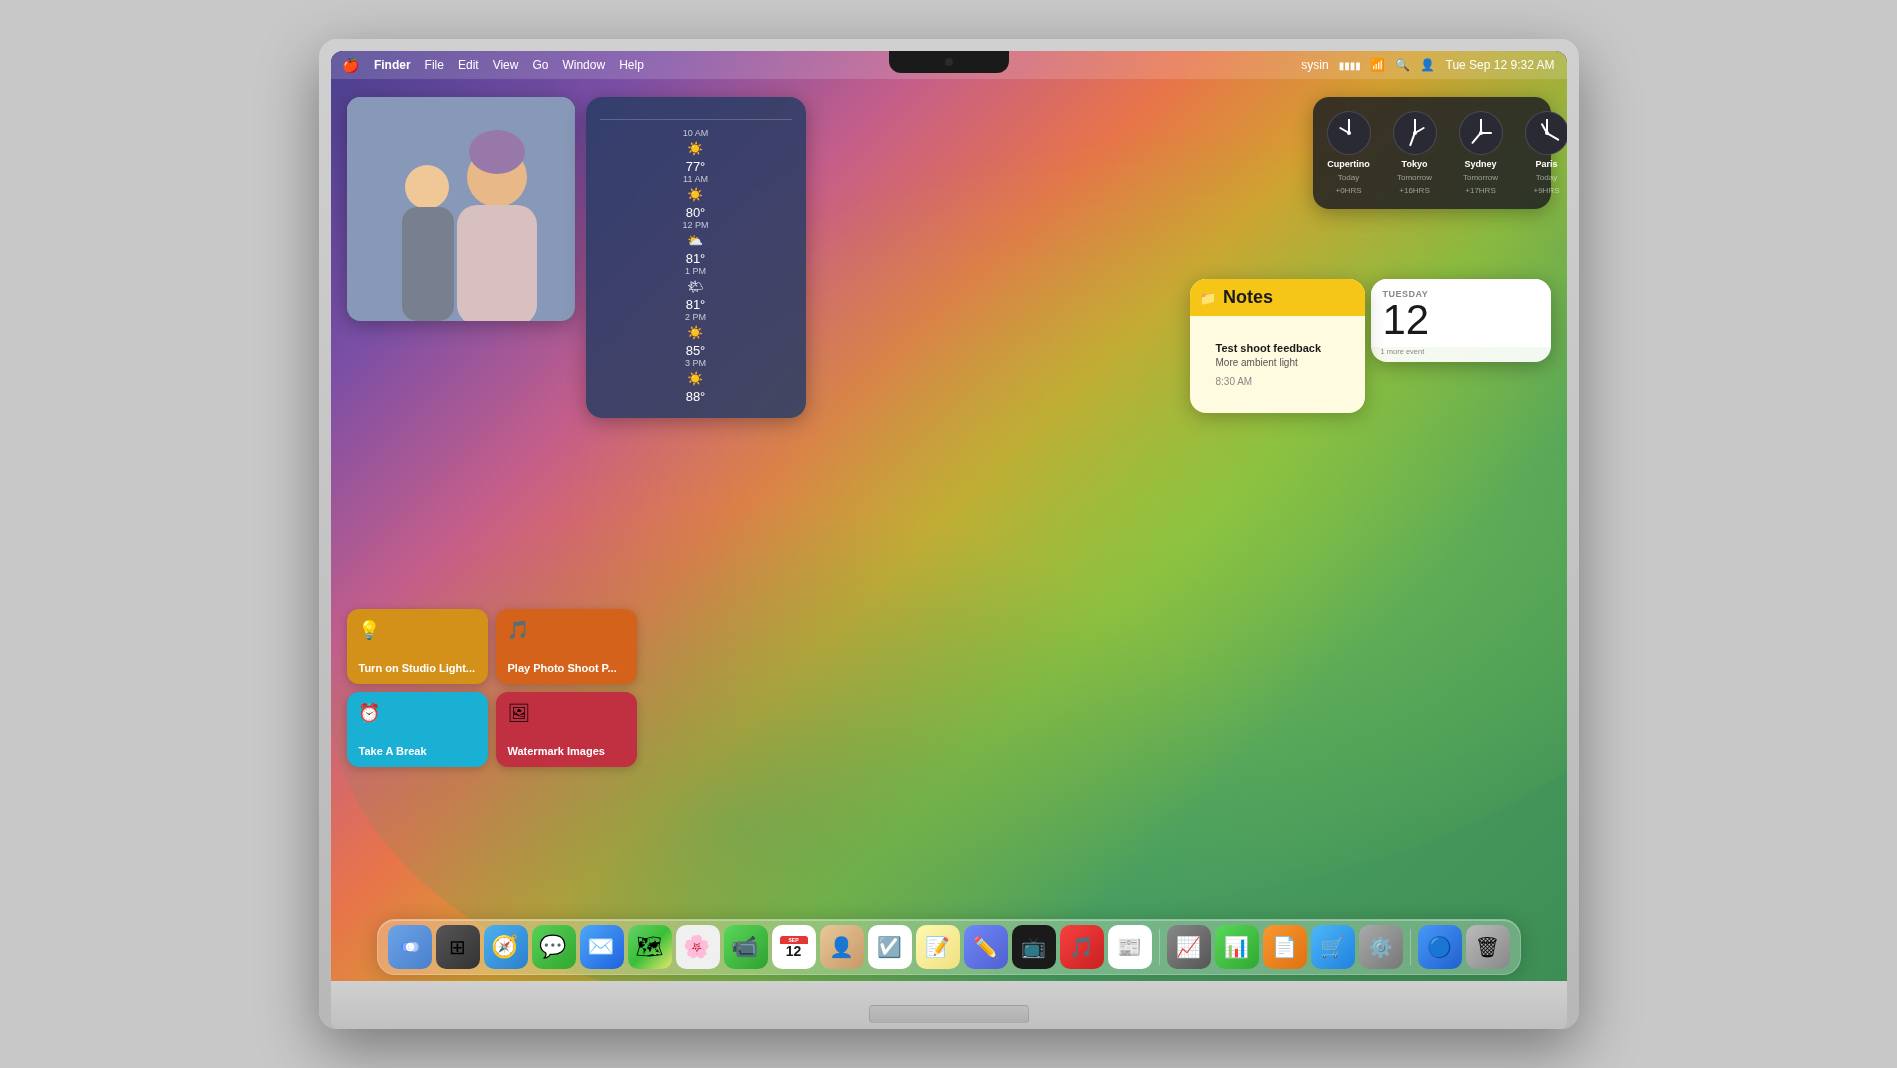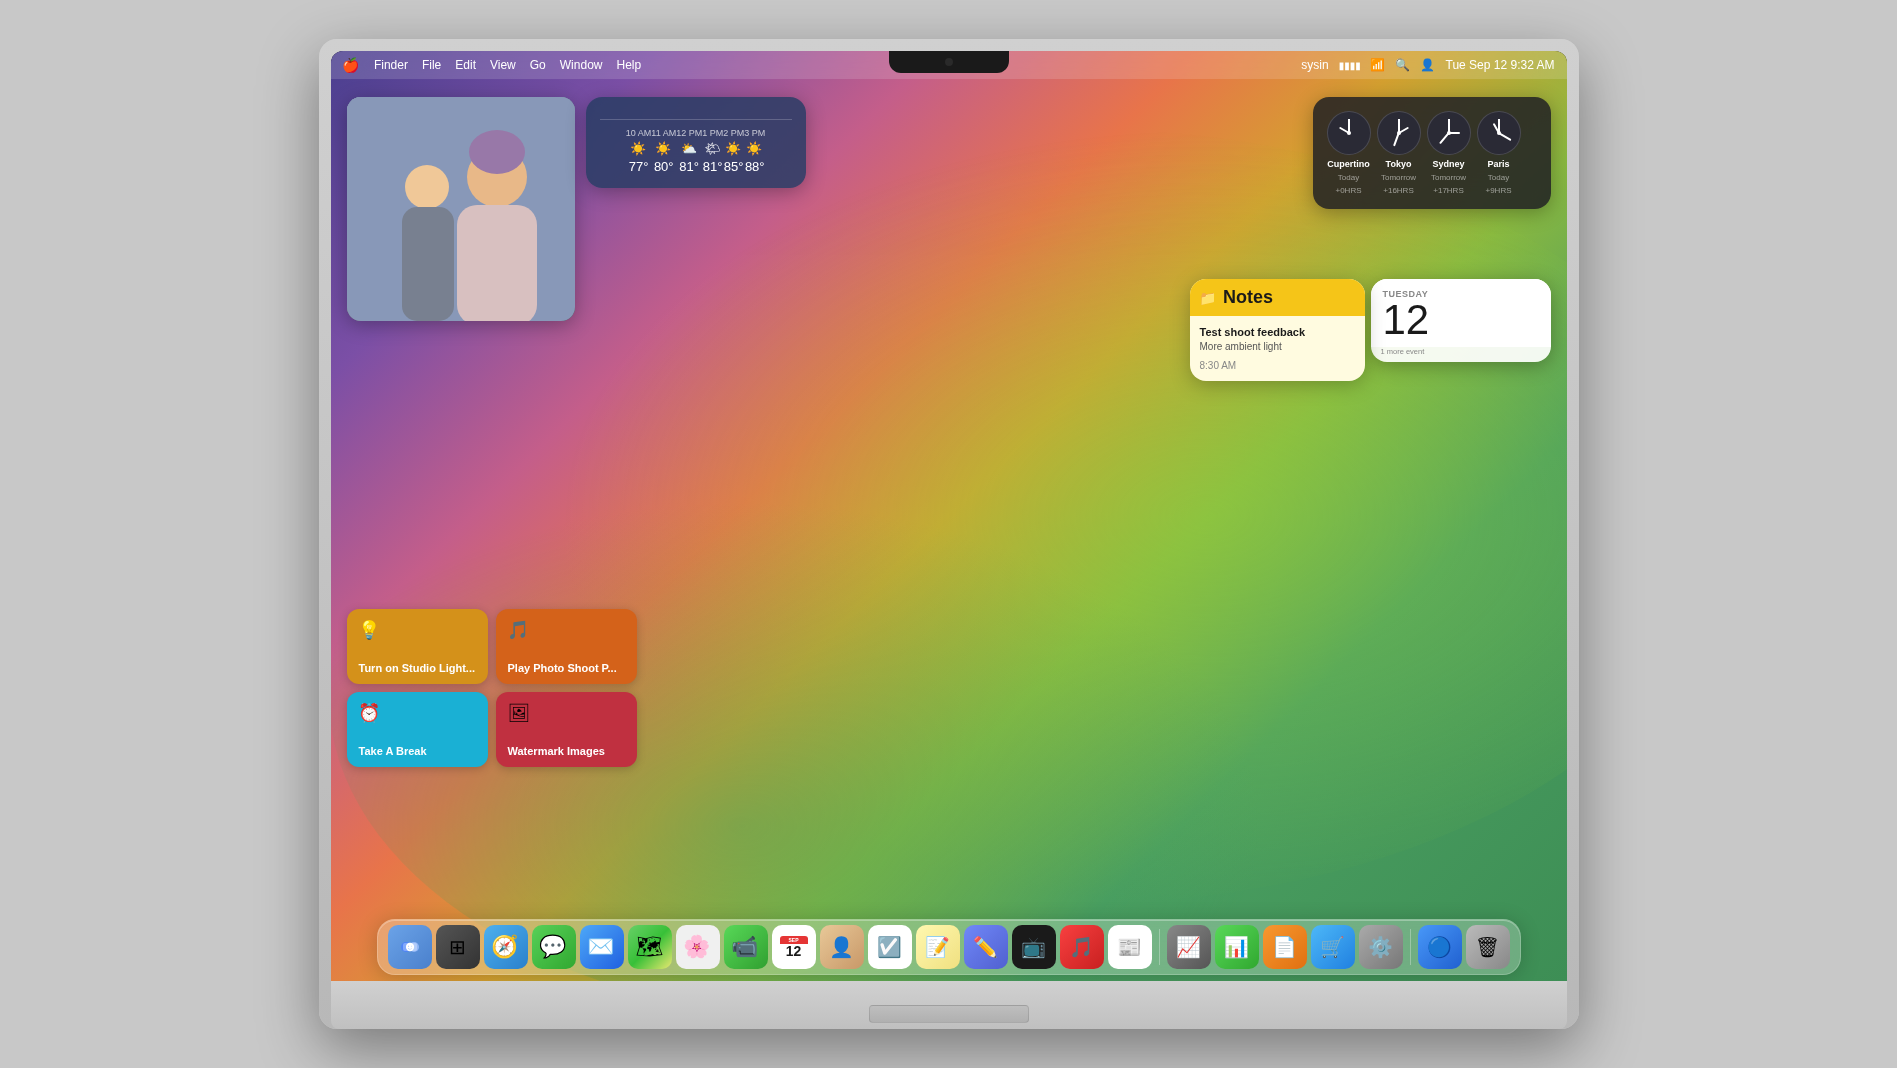--- a/index.html
+++ b/index.html
@@ -105,21 +105,21 @@
       color: white;
       font-weight: 500;
       cursor: pointer;
       white-space: nowrap;
     }
     .apple-logo {
       font-size: 14px;
       color: white;
     }
     .menubar-bold {
-      font-weight: 400;
+      font-weight: 700;
     }
 
     
     .desktop-content {
       flex: 1;
       position: relative;
       overflow: hidden;
     }
 
     
@@ -184,20 +184,21 @@
       color: #ffd700;
     }
     .weather-divider {
       border: none;
       border-top: 1px solid rgba(255,255,255,0.2);
       margin: 8px 0;
     }
     .weather-hourly {
       display: flex;
       justify-content: center;
+      flex-direction: column;
     }
     .weather-hour {
       display: flex;
       flex-direction: column;
       align-items: center;
       gap: 3px;
     }
     .hour-label {
       font-size: 9px;
       color: rgba(255,255,255,0.7);
@@ -215,21 +216,21 @@
     .clocks-widget {
       position: absolute;
       top: 18px;
       right: 16px;
       width: 238px;
       background: rgba(30,30,35,0.85);
       backdrop-filter: blur(20px);
       border-radius: 16px;
       padding: 14px;
       display: flex;
-      gap: 6px;
+      gap: 22px;
       box-shadow: 0 4px 20px rgba(0,0,0,0.3);
     }
     .clock-item {
       display: flex;
       flex-direction: column;
       align-items: center;
       gap: 4px;
     }
     .clock-face {
       width: 44px;
@@ -380,21 +381,21 @@
     }
     .notes-icon {
       font-size: 14px;
     }
     .notes-title {
       font-size: 18px;
       font-weight: 700;
       color: #1a1a1a;
     }
     .notes-body {
-      padding: 10px;
+      padding: 26px;
     }
     .notes-note-title {
       font-size: 11px;
       font-weight: 700;
       color: #1a1a1a;
       margin-bottom: 3px;
     }
     .notes-note-body {
       font-size: 10px;
       color: #555;

